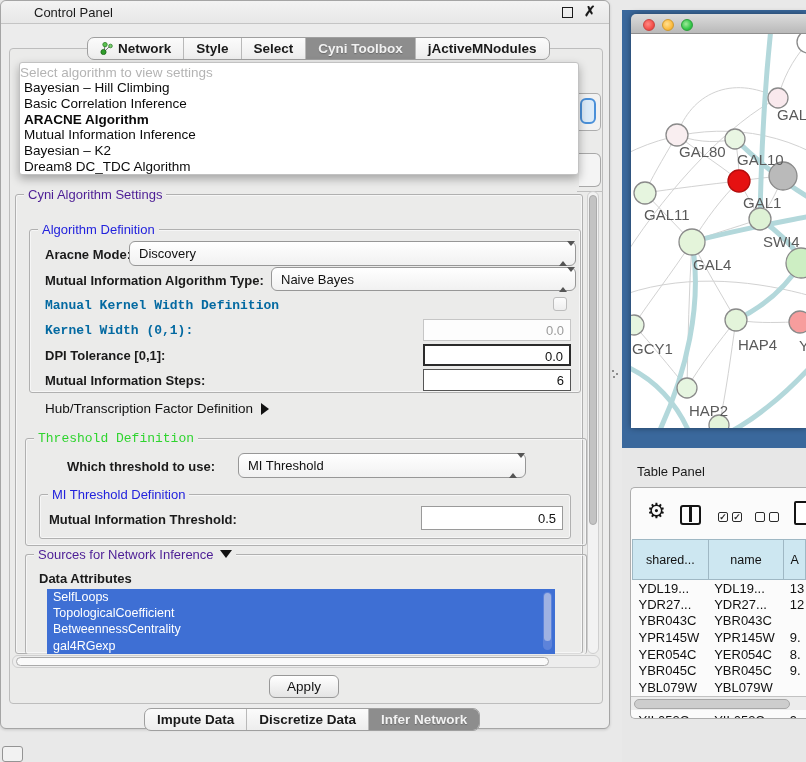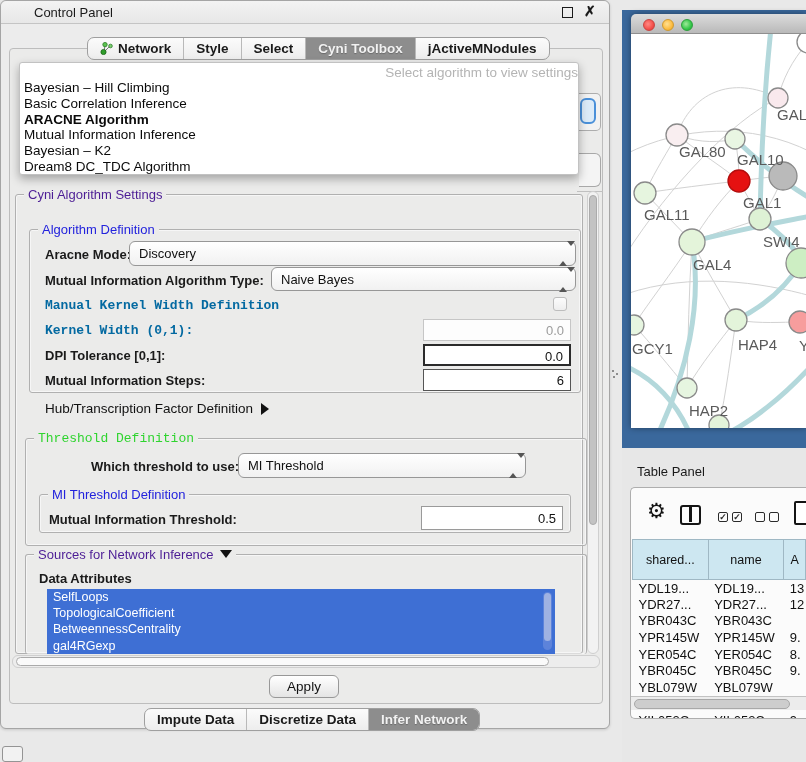--- a/index.html
+++ b/index.html
@@ -29,21 +29,21 @@
   .seg .segitem { display:flex; align-items:center; justify-content:center; padding:0 12px;
     border-right:1px solid #b9b9b9; white-space:nowrap; }
   .seg .segitem:last-child { border-right:none; }
   .seg .selected { background:#8d8d8d; color:#f2f2f2; text-shadow:0 1px 1px rgba(0,0,0,0.25); }
   .net-icon { width:13px; height:13px; margin-right:5px; }
 
   
   .algo-popup { position:absolute; left:18px; top:61px; width:560px; height:113px;
     background:#ffffff; border:1px solid #c2c2c2; border-radius:3px;
     box-shadow:0 4px 10px rgba(0,0,0,0.3); z-index:40; }
-  .algo-popup .ph { text-align:right; color:#b4b4b4; font-size:13.5px; padding-top:2px; height:17px; }
+  .algo-popup .ph { text-align:left; color:#b4b4b4; font-size:13.5px; padding-top:2px; height:17px; }
   .algo-popup .item { font-size:13.5px; color:#0a0a0a; padding:0 0 0 4px; height:15.8px; line-height:15.8px; white-space:nowrap; }
   .algo-popup .item.bold { font-weight:bold; }
 
   
   .frag1 { position:absolute; left:578px; top:92px; width:22px; height:38px; border:1px solid #adadad; border-left:none; border-radius:0 5px 5px 0; background:#f2f2f2; }
   .frag1 .blue { position:absolute; left:1px; top:4px; width:16px; height:26px; border:2px solid #4a90d9; border-radius:6px; background:#dcebf8; }
   .frag2 { position:absolute; left:578px; top:152px; width:22px; height:34px; border:1px solid #a8a8a8; border-left:none; border-radius:0 6px 6px 0; background:#f4f4f4; }
   .frag-line { position:absolute; left:576px; top:190px; width:26px; height:1px; background:#c0c0c0; }
 
   
@@ -234,27 +234,27 @@
     <div class="field plain" style="left:422px; top:368px; width:148px;">6</div>
 
     <div style="position:absolute; left:44px; top:400px; font-size:13.5px; color:#111;">
       <span>Hub/Transcription Factor Definition</span><span class="arrow-right"></span>
     </div>
 
     <div class="group" style="left:24px; top:437px; width:562px; height:108px;">
       <span class="glabel green" style="background:#ebebea;font-family:Liberation Mono, monospace;">Threshold Definition</span>
     </div>
 
-    <span class="lbl" style="left:90px; top:458px;">Which threshold to use:</span>
+    <span class="lbl" style="left:66px; top:458px;">Which threshold to use:</span>
     <div class="combo" style="left:237px; top:452px; width:288px;">
       <span>MI Threshold</span>
       <span class="arrows"><span class="up"></span><span class="dn"></span></span>
     </div>
 
-    <div class="group" style="left:38px; top:493px; width:532px; height:39px;">
+    <div class="group" style="left:38px; top:493px; width:532px; height:45px;">
       <span class="glabel blue">MI Threshold Definition</span>
     </div>
     <span class="lbl" style="left:48px; top:511px;">Mutual Information Threshold:</span>
     <div class="field norm" style="left:420px; top:505px; width:142px; height:24px; padding-top:4px;">0.5</div>
 
     <div class="group" style="left:24px; top:553px; width:562px; height:100px; border-bottom:none;">
       <span class="glabel black" style="background:#ebebea;"><span>Sources for Network Inference</span><span class="arrow-down-sm"></span></span>
     </div>
     <span class="lbl" style="left:38px; top:570px;">Data Attributes</span>
 

